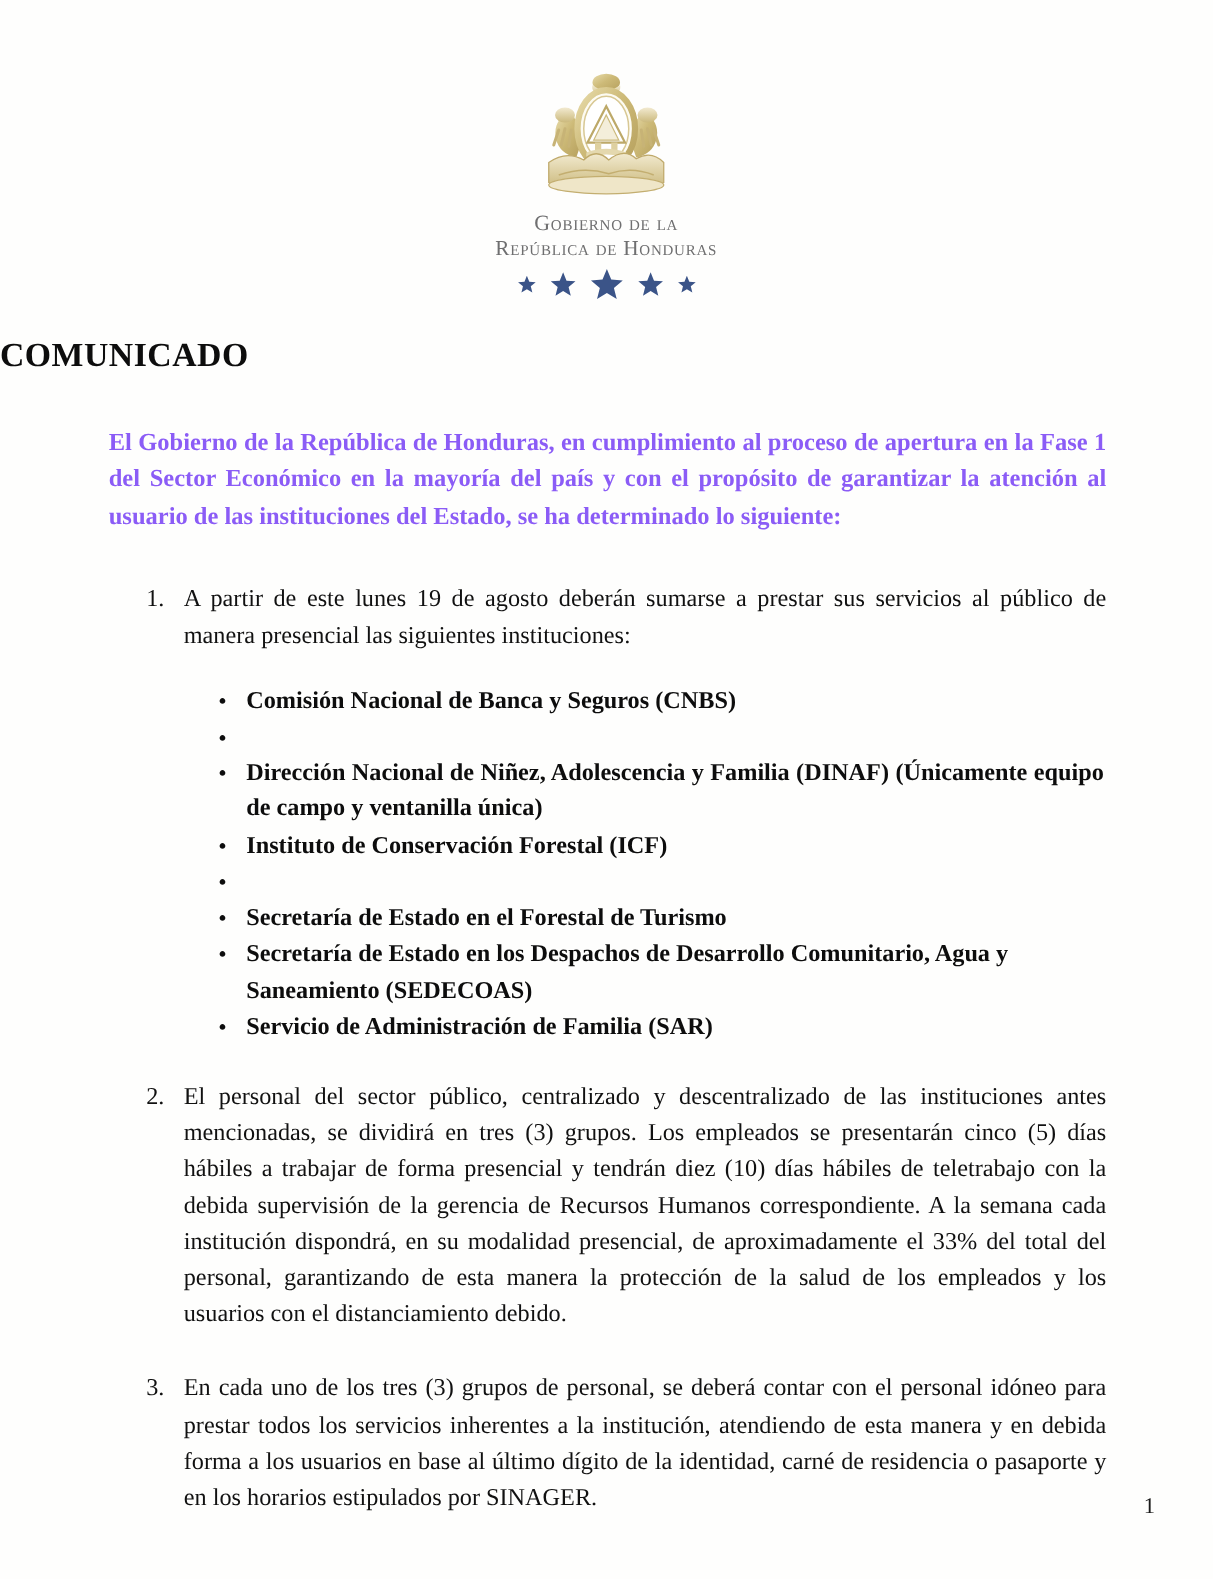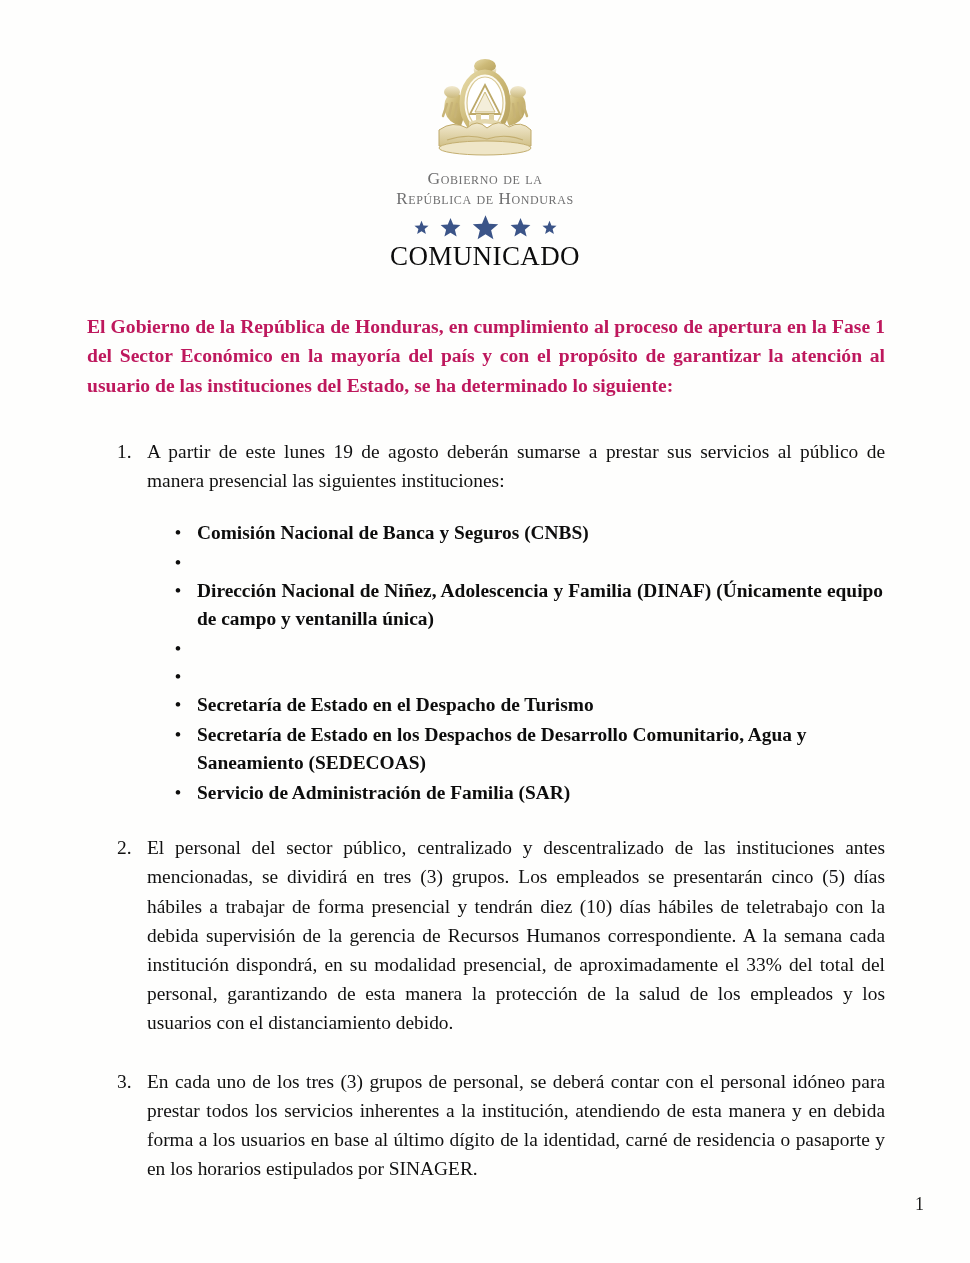--- a/index.html
+++ b/index.html
@@ -68,44 +68,45 @@
   .star {
     display: block;
     fill: #3b5488;
   }
   .star.s1 { width: 15px; height: 15px; }
   .star.s2 { width: 21px; height: 21px; }
   .star.s3 { width: 27px; height: 27px; }
 
   
   .doc-title {
-    text-align: center;
-    font-weight: normal;
+    text-align: left;
+    font-weight: bold;
     font-size: 27px;
     letter-spacing: 0.4px;
+    margin-top: 28px;
     color: #0d0d0d;
   }
 
   
   .body-wrap {
     margin: 0 auto;
     width: 884px;
     padding-left: 44px;
     padding-right: 42px;
     box-sizing: border-box;
   }
 
   .intro {
     margin-top: 40px;
     font-weight: bold;
     font-size: 19.6px;
     line-height: 1.52;
     text-align: justify;
     text-justify: inter-word;
-    color: #be185d;
+    color: #8b5cf6;
   }
 
   
   .num-list {
     margin: 0;
     padding: 0;
     list-style: none;
   }
   .num-item {
     display: flex;
@@ -264,27 +265,28 @@
         </li>
         <li class="bullet-item">
           <span class="dot">•</span>
         </li>
         <li class="bullet-item justify">
           <span class="dot">•</span>
           <span class="b-body">Dirección Nacional de Niñez, Adolescencia y Familia (DINAF) (Únicamente equipo de campo y ventanilla única)</span>
         </li>
         <li class="bullet-item">
           <span class="dot">•</span>
-        </li>
-        <li class="bullet-item">
-          <span class="dot">•</span>
-        </li>
-        <li class="bullet-item">
-          <span class="dot">•</span>
-          <span class="b-body">Secretaría de Estado en el Despacho de Turismo</span>
+          <span class="b-body">Instituto de Conservación Forestal (ICF)</span>
+        </li>
+        <li class="bullet-item">
+          <span class="dot">•</span>
+        </li>
+        <li class="bullet-item">
+          <span class="dot">•</span>
+          <span class="b-body">Secretaría de Estado en el Forestal de Turismo</span>
         </li>
         <li class="bullet-item">
           <span class="dot">•</span>
           <span class="b-body">Secretaría de Estado en los Despachos de Desarrollo Comunitario, Agua y Saneamiento (SEDECOAS)</span>
         </li>
         <li class="bullet-item">
           <span class="dot">•</span>
           <span class="b-body">Servicio de Administración de Familia (SAR)</span>
         </li>
       </ul>

